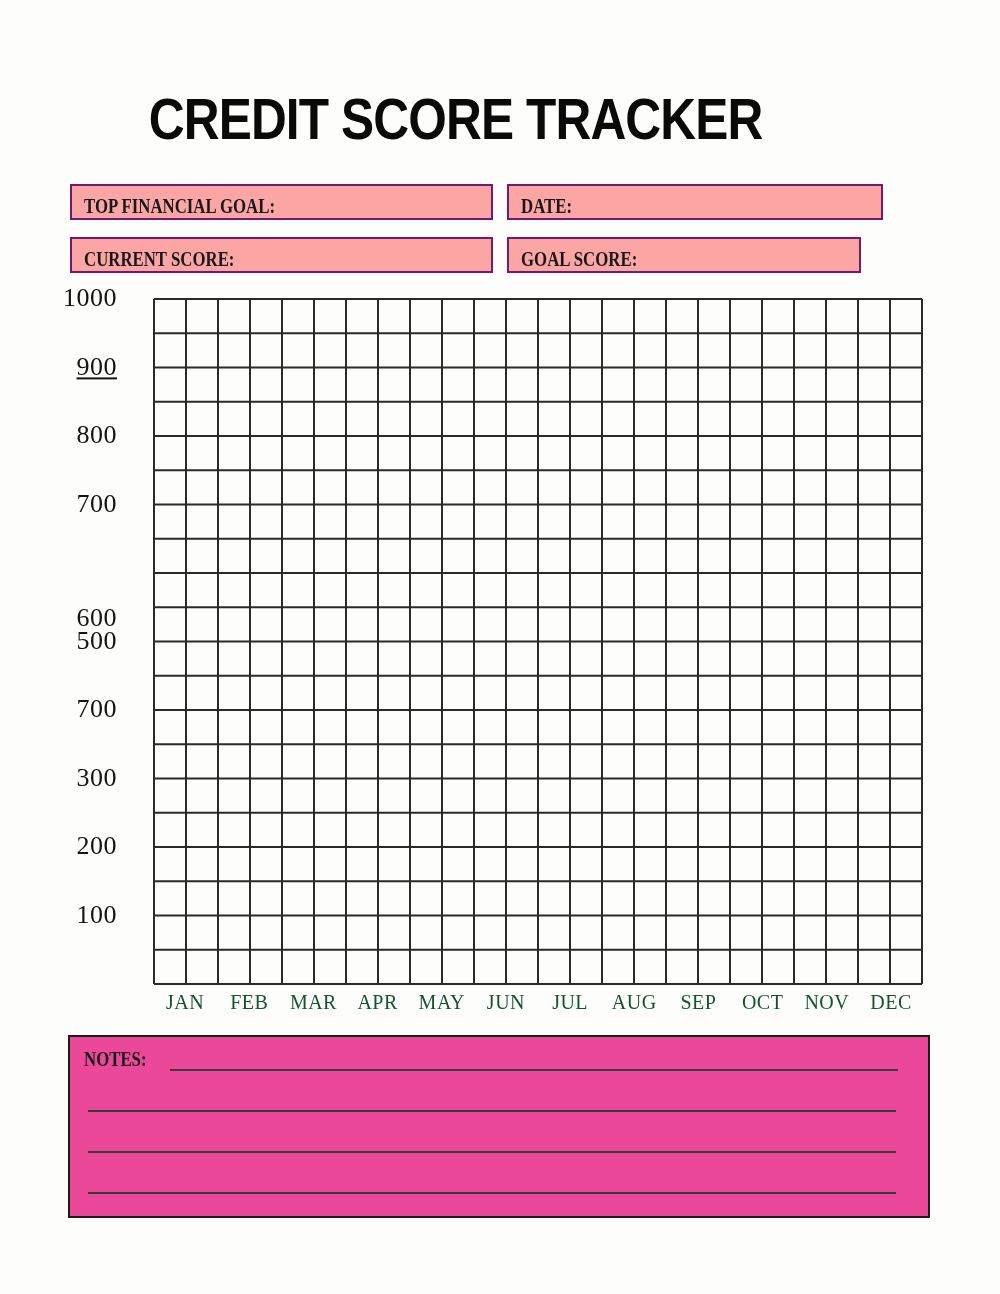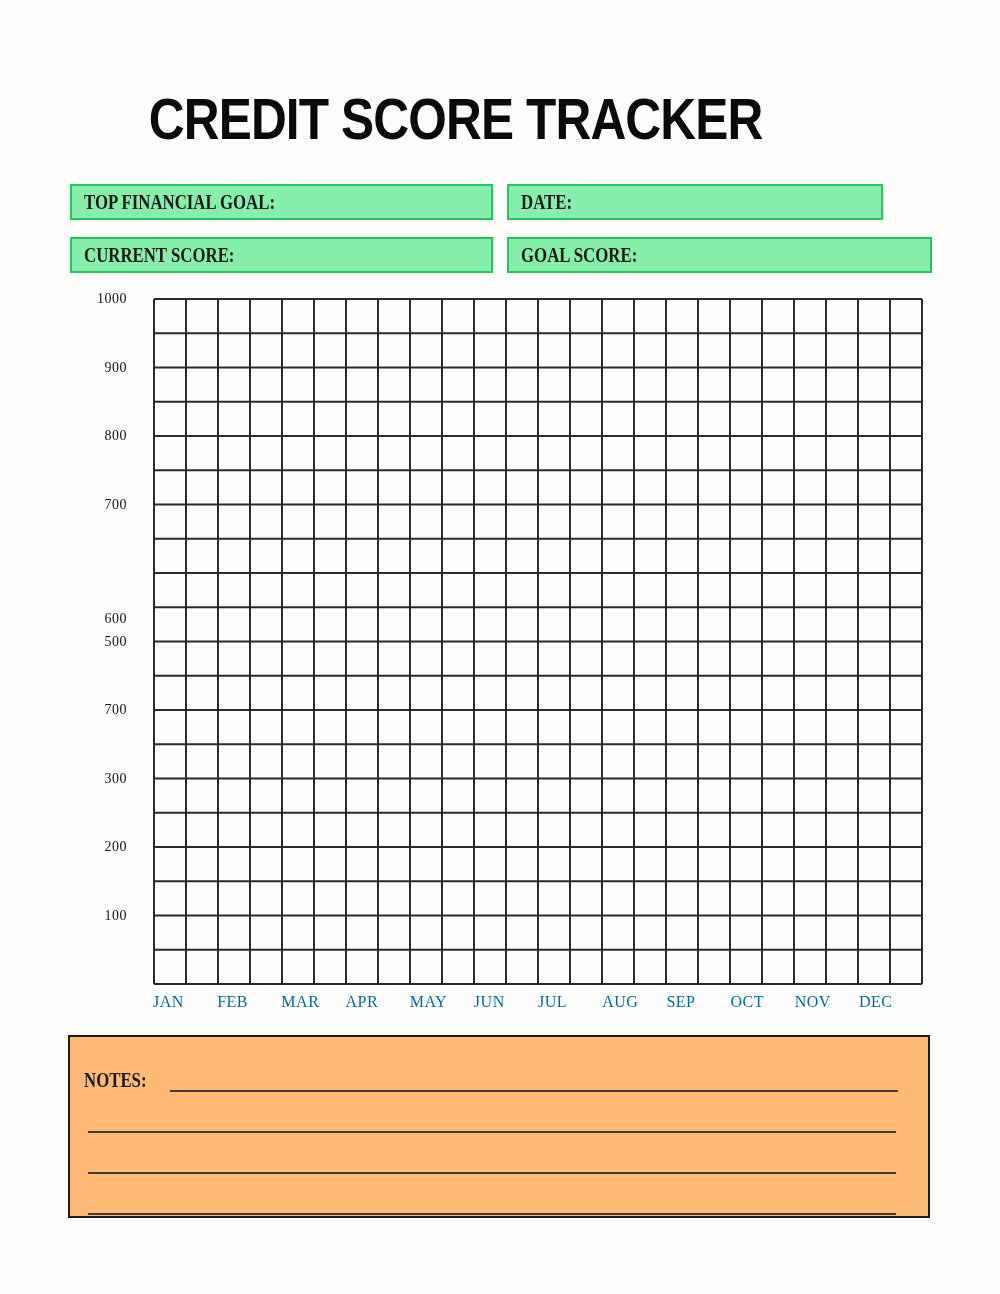--- a/index.html
+++ b/index.html
@@ -24,65 +24,66 @@
     letter-spacing:-1px;
     transform:scaleX(0.87);
     transform-origin:50% 50%;
     white-space:nowrap;
     color:#0a0a0a;
   }
   
   .field-box{
     position:absolute;
     height:36px;
-    border:2px solid #22c55e;
-    background:#86efac;
-    display:flex;align-items:center;
+    border:2px solid #701a75;
+    background:#fca5a5;
+    display:flex;align-items:flex-end;
     padding-left:12px;
     box-sizing:border-box;
   }
   .field-label{
     display:inline-block;
     font-weight:bold;
     font-size:20px;
     transform:scaleX(0.84);
     transform-origin:0 50%;
     white-space:nowrap;
     color:#181818;
   }
   
   .grid-svg{position:absolute;left:153px;top:298px;}
   .grid-svg line{stroke:#2a2a2a;stroke-width:2;}
   .y-axis{position:absolute;left:0;top:298px;width:131px;height:687px;}
   .ylabel{
-    position:absolute;right:4px;
+    position:absolute;right:14px;
     transform:translateY(-52%);
-    font-size:14px;
+    font-size:26px;
     letter-spacing:0.5px;
     color:#141414;
     white-space:nowrap;
   }
   .x-axis{
     position:absolute;left:153px;top:988px;width:770px;height:28px;
     display:flex;
   }
   .xlabel{
     flex:1;
-    font-size:16px;
+    text-align:center;
+    font-size:20px;
     line-height:28px;
     letter-spacing:0.5px;
-    color:#0369a1;
+    color:#14532d;
   }
   
   .notes-box{
     position:absolute;left:68px;top:1035px;width:862px;height:183px;
     border:2px solid #1c1c1c;
-    background:#fdba74;
+    background:#ec4899;
     box-sizing:border-box;
-    padding:25px 30px 0 14px;
+    padding:4px 30px 0 14px;
   }
   .notes-row1{
     display:flex;align-items:flex-end;height:30px;
   }
   .notes-label{
     display:inline-block;
     font-weight:bold;
     font-size:20px;
     transform:scaleX(0.84);
     transform-origin:0 100%;
@@ -113,27 +114,27 @@
 
 <div class="field-box" style="left:70px;top:184px;width:423px;">
   <span class="field-label">TOP FINANCIAL GOAL:</span>
 </div>
 <div class="field-box" style="left:507px;top:184px;width:376px;">
   <span class="field-label">DATE:</span>
 </div>
 <div class="field-box" style="left:70px;top:237px;width:423px;">
   <span class="field-label">CURRENT SCORE:</span>
 </div>
-<div class="field-box" style="left:507px;top:237px;width:425px;">
+<div class="field-box" style="left:507px;top:237px;width:354px;">
   <span class="field-label">GOAL SCORE:</span>
 </div>
 
 <div class="y-axis">
     <div class="ylabel" style="top: 1px;">1000</div>
-    <div class="ylabel" style="top: 69.5px;">900</div>
+    <div class="ylabel" style="top: 69.5px; text-decoration: underline;">900</div>
     <div class="ylabel" style="top: 138px;">800</div>
     <div class="ylabel" style="top: 206.5px;">700</div>
     <div class="ylabel" style="top: 275px; margin-top: 46px;">600</div>
     <div class="ylabel" style="top: 343.5px;">500</div>
     <div class="ylabel" style="top: 412px;">700</div>
     <div class="ylabel" style="top: 480.5px;">300</div>
     <div class="ylabel" style="top: 549px;">200</div>
     <div class="ylabel" style="top: 617.5px;">100</div>
   </div>
 <svg class="grid-svg" width="770" height="687" viewBox="0 0 770 687">

